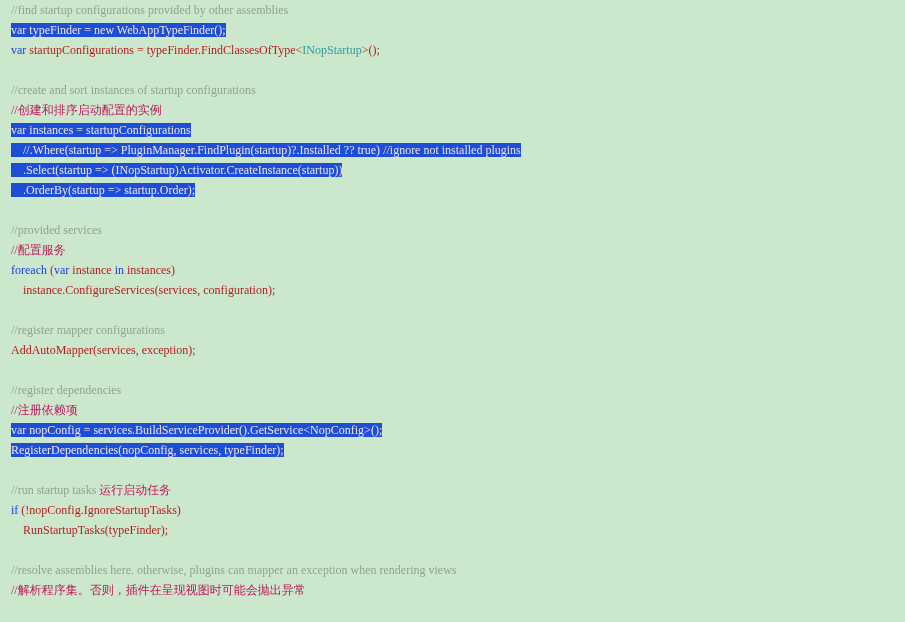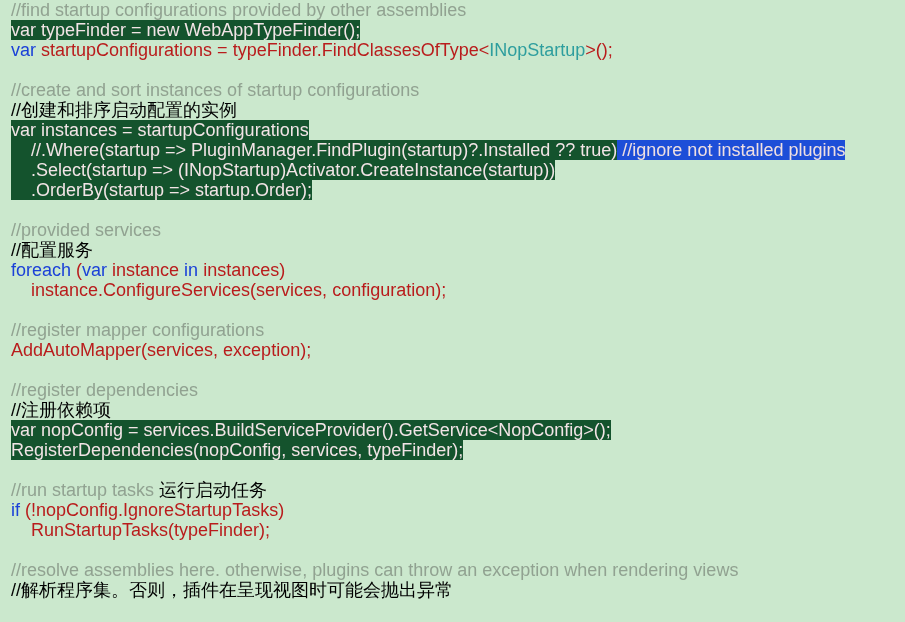--- a/index.html
+++ b/index.html
@@ -17,35 +17,35 @@
     position: relative;
     width: 905px;
     height: 622px;
     background: #cbe8cd;
     padding: 0;
     box-sizing: border-box;
   }
   .code-line {
     height: 20px;
     line-height: 20px;
-    font-size: 18px;
+    font-size: 12px;
     letter-spacing: 0px;
     white-space: pre;
     padding-left: 11px;
     color: #1d1d1d;
-    font-family: Liberation Sans, sans-serif;
+    font-family: Liberation Serif, serif;
   }
   .tok { white-space: pre; }
   .cmt      { color: #91a291; }
-  .cmt-cn   { color: #000000; }
+  .cmt-cn   { color: #be185d; }
   .kw       { color: #1b41d8; }
   .type     { color: #2e9e9e; }
   .plain    { color: #b91c1c; }
   .sel {
-    background: #14532d;
+    background: #1d4ed8;
     color: #f2e4e6;
   }
   .sel-cmt {
     background: #1d4ed8;
     color: #efdfe1;
   }
   .blank { height: 20px; }
 </style>
 </head>
 <body>
@@ -73,17 +73,17 @@
       <div class="code-line blank"></div>
       <div class="code-line"><span class="tok cmt">//register dependencies</span></div>
       <div class="code-line"><span class="tok cmt-cn">//注册依赖项</span></div>
       <div class="code-line"><span class="tok plain sel">var nopConfig = services.BuildServiceProvider().GetService&lt;NopConfig&gt;();</span></div>
       <div class="code-line"><span class="tok plain sel">RegisterDependencies(nopConfig, services, typeFinder);</span></div>
       <div class="code-line blank"></div>
       <div class="code-line"><span class="tok cmt">//run startup tasks </span><span class="tok cmt-cn">运行启动任务</span></div>
       <div class="code-line"><span class="tok kw">if</span><span class="tok plain"> (!nopConfig.IgnoreStartupTasks)</span></div>
       <div class="code-line"><span class="tok plain">    RunStartupTasks(typeFinder);</span></div>
       <div class="code-line blank"></div>
-      <div class="code-line"><span class="tok cmt">//resolve assemblies here. otherwise, plugins can throw an exception when rendering views</span></div>
+      <div class="code-line"><span class="tok cmt">//resolve assemblies here. otherwise, plugins can mapper an exception when rendering views</span></div>
       <div class="code-line"><span class="tok cmt-cn">//解析程序集。否则，插件在呈现视图时可能会抛出异常</span></div>
       <div class="code-line"></div>
     </div>
 </div>
 
 </body></html>

